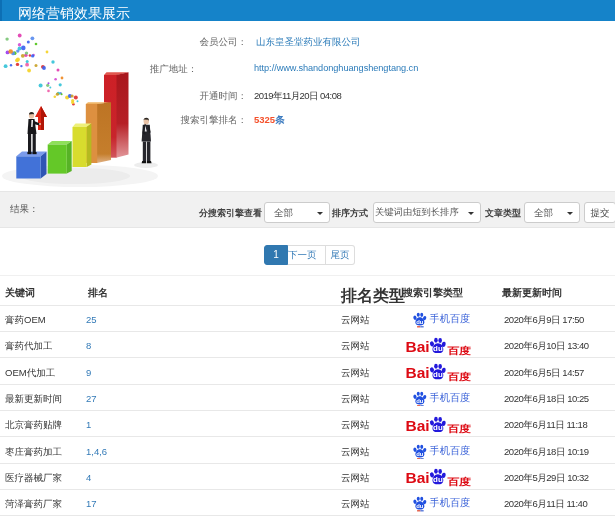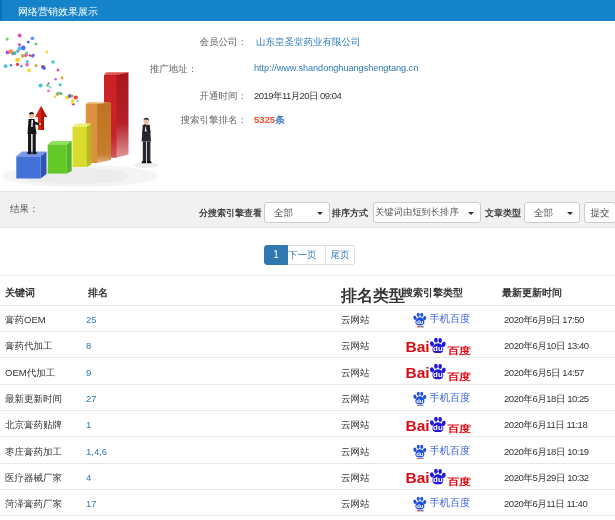--- a/index.html
+++ b/index.html
@@ -13,21 +13,21 @@
 .sel .car{position:absolute;right:6px;top:8.5px;width:0;height:0;border-left:3px solid transparent;border-right:3px solid transparent;border-top:3.5px solid #333}
 .cell{position:absolute;font-size:9.5px;color:#333;white-space:nowrap}
 .rank{color:#337ab7}
 .rowline{position:absolute;left:0;width:615px;height:1px;background:#e8e8e8}
 </style>
 </head>
 <body>
 
 <div class="abs" style="left:0;top:0;width:615px;height:21px;background:#1583c9"></div>
 <div class="abs" style="left:0;top:0;width:2px;height:21px;background:#0d6fb4"></div>
-<div class="abs" style="left:18px;top:4.5px;font-size:10px;color:#fff">网络营销效果展示</div>
+<div class="abs" style="left:18px;top:4.5px;font-size:14px;color:#fff">网络营销效果展示</div>
 
 <svg class="abs" style="left:0;top:28px" width="175" height="162" viewBox="0 0 175 162">
   <defs>
     <linearGradient id="redside" x1="0" y1="0" x2="0" y2="1">
       <stop offset="0" stop-color="#a8161c"></stop>
         <stop offset="0.6" stop-color="#b62026"></stop>
         <stop offset="1" stop-color="#e2979a"></stop>
     </linearGradient>
     <linearGradient id="redfront" x1="0" y1="0" x2="0" y2="1">
       <stop offset="0" stop-color="#cd2026"></stop>
@@ -152,21 +152,21 @@
       <circle cx="44" cy="40" r="1.9" fill="#3b63f0" opacity="0.92"></circle>
       <circle cx="62" cy="50" r="1.4" fill="#f08a24" opacity="0.92"></circle>
     </g>
 </svg>
 
 <div class="abs lbl" style="left:100px;top:36px;width:147px;text-align:right">会员公司：</div>
 <div class="abs val" style="left:256px;top:36px">山东皇圣堂药业有限公司</div>
 <div class="abs lbl" style="left:100px;top:63px;width:147px;text-align:center">推广地址：</div>
 <div class="abs val" style="left:254px;top:62.5px;font-size:9.2px;letter-spacing:-0.05px">http://www.shandonghuangshengtang.cn</div>
 <div class="abs lbl" style="left:100px;top:90px;width:147px;text-align:right">开通时间：</div>
-<div class="abs" style="left:254px;top:90px;font-size:9.5px;color:#333;letter-spacing:-0.55px">2019年11月20日 09:04</div>
+<div class="abs" style="left:254px;top:90px;font-size:9.5px;color:#333;letter-spacing:-0.55px">2019年11月20日 04:08</div>
 <div class="abs lbl" style="left:100px;top:114px;width:147px;text-align:right">搜索引擎排名：</div>
 <div class="abs" style="left:254px;top:113.5px;font-size:9.5px;font-weight:bold;color:#f4502a">5325<span style="color:#3a7abf">条</span></div>
 
 <div class="abs" style="left:0;top:191px;width:615px;height:37px;background:#f1f1f1;border-top:1px solid #e6e6e6;border-bottom:1px solid #e6e6e6"></div>
 <div class="abs" style="left:10px;top:202.5px;font-size:9.5px;color:#555">结果：</div>
 <div class="abs blbl" style="left:199px;top:206.5px">分搜索引擎查看</div>
 <div class="sel" style="left:264px;top:202px;width:66px">全部<span class="car"></span></div>
 <div class="abs blbl" style="left:332px;top:206.5px">排序方式</div>
 <div class="sel" style="left:373px;top:202px;width:108px;padding-left:1px;font-size:9.3px">关键词由短到长排序<span class="car"></span></div>
 <div class="abs blbl" style="left:485px;top:206.5px">文章类型</div>

